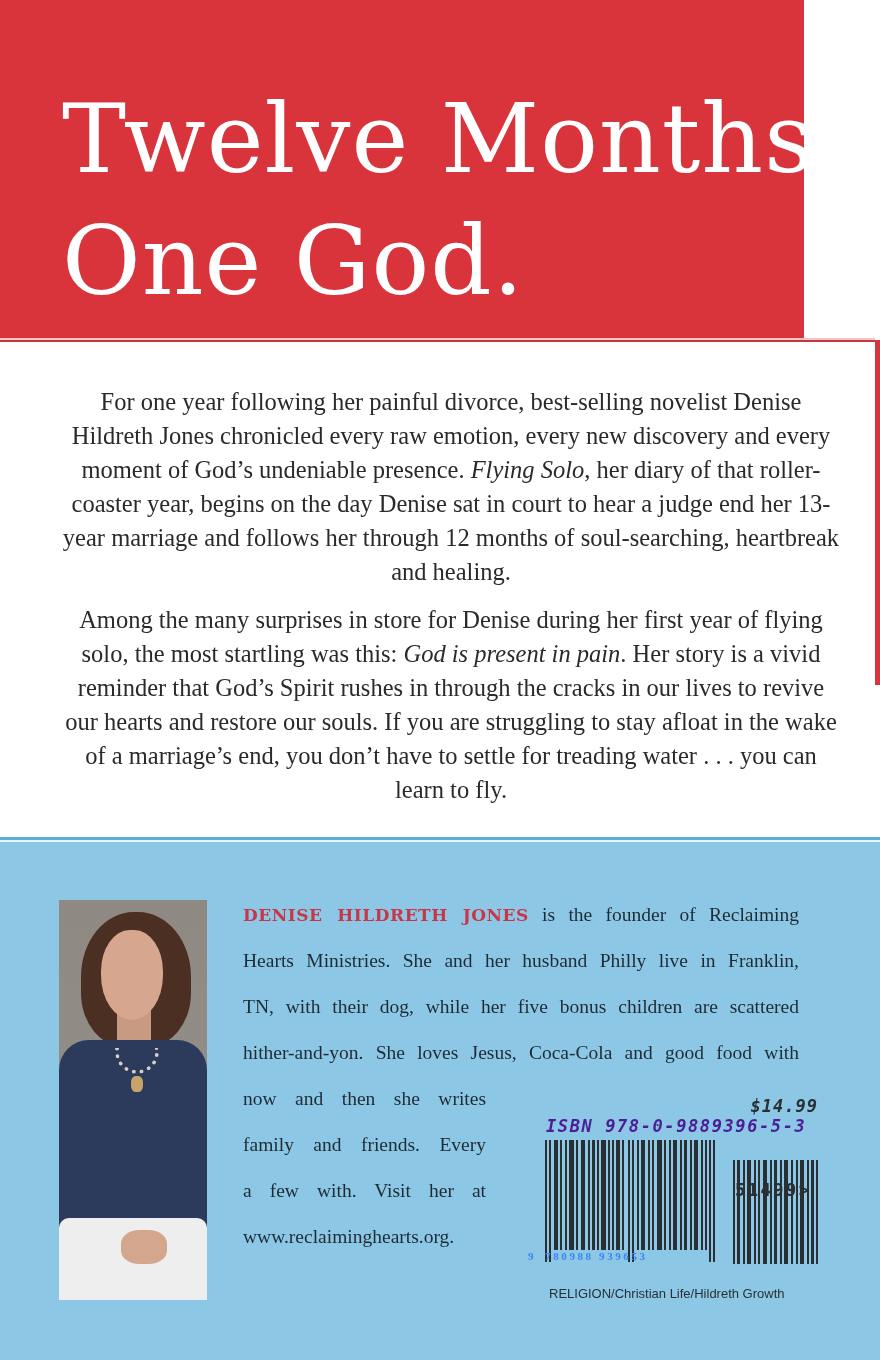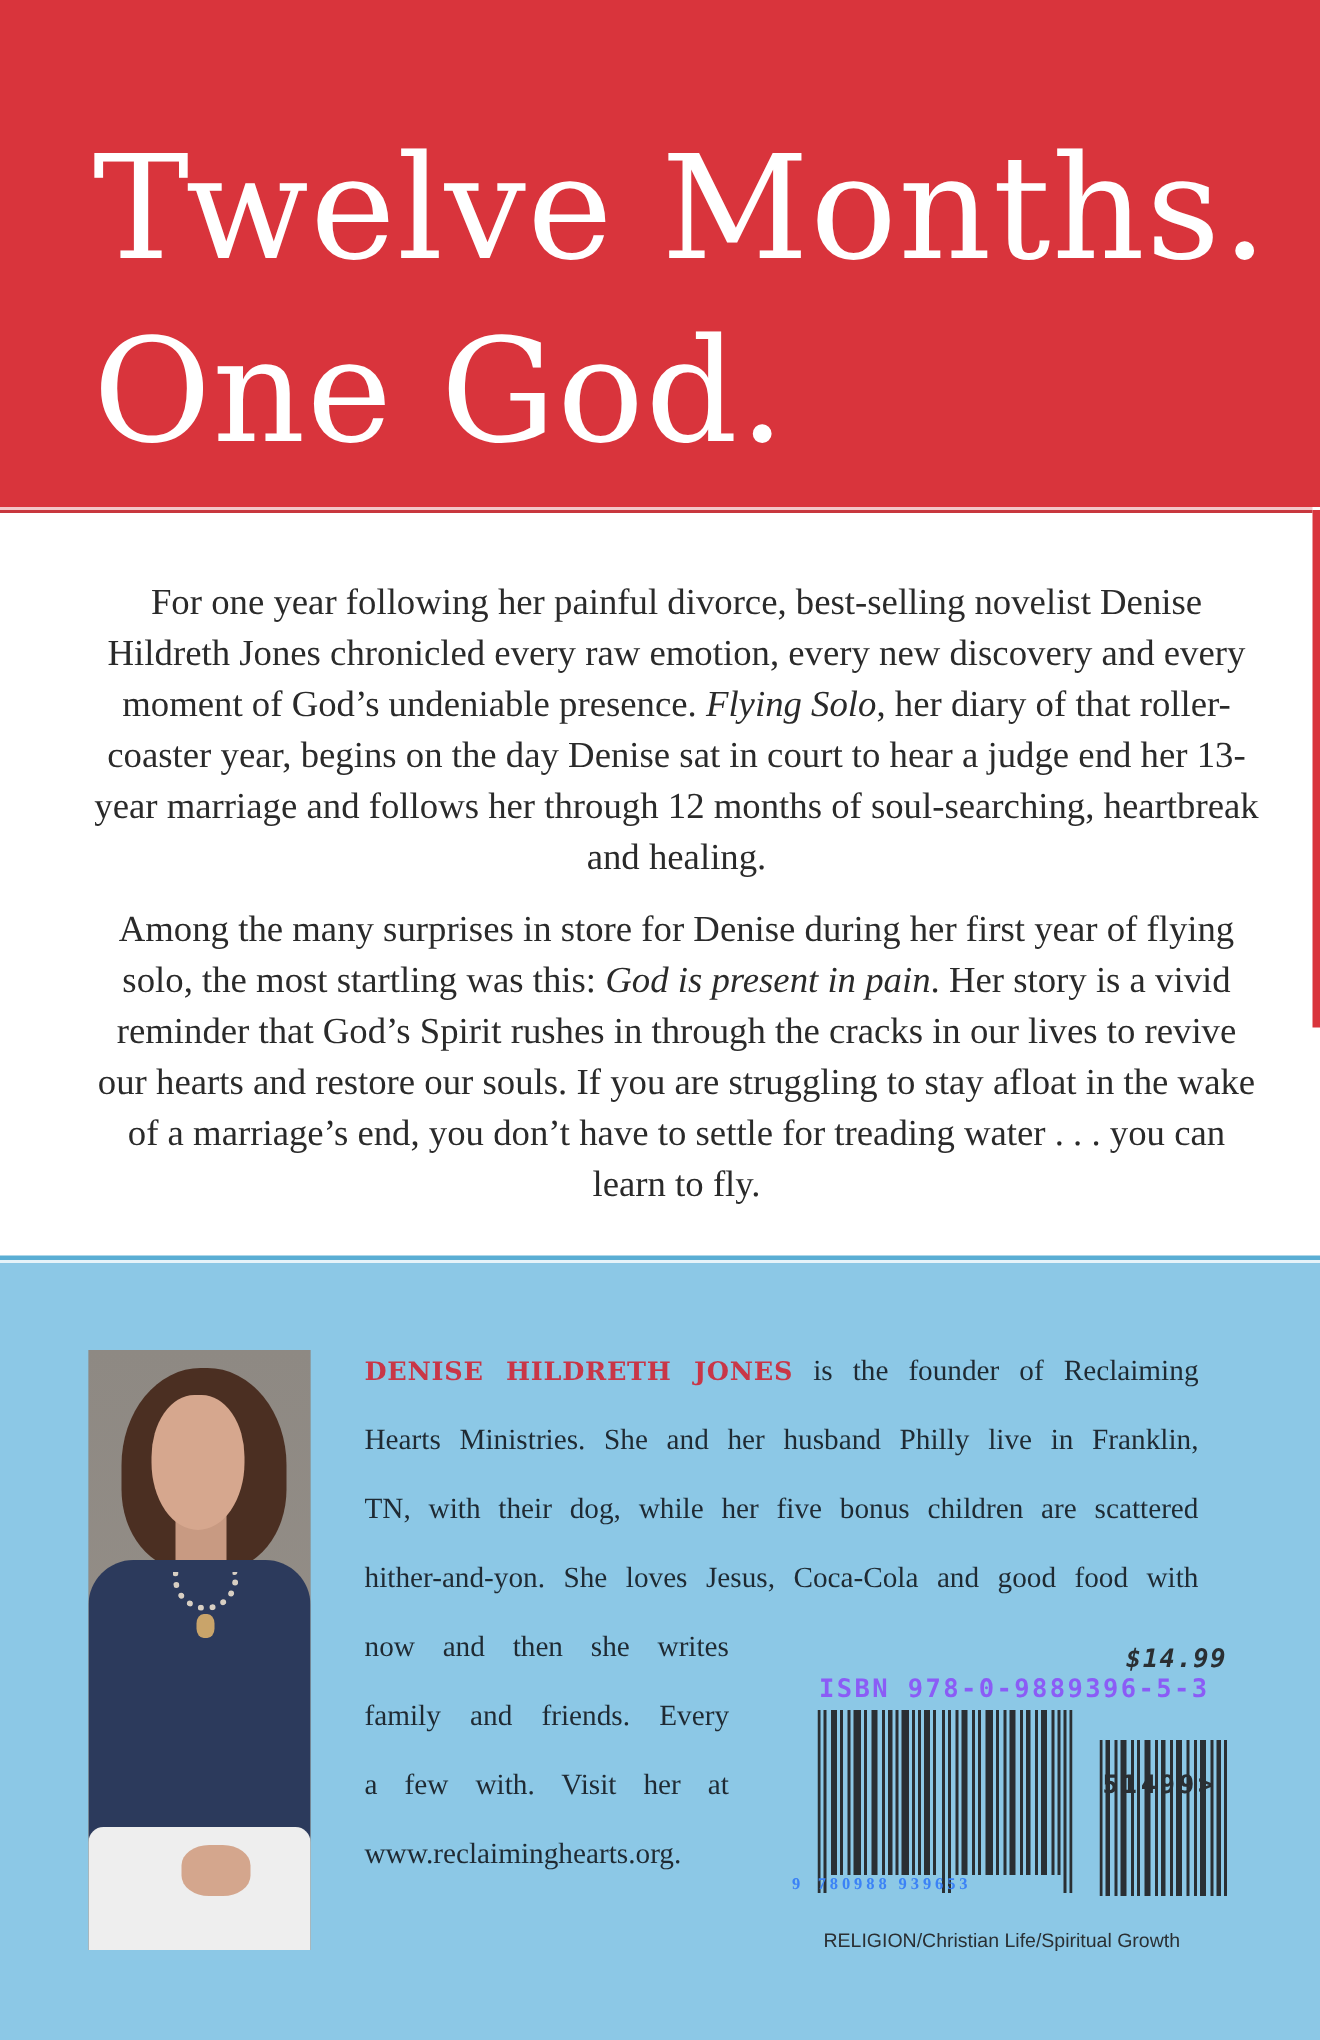--- a/index.html
+++ b/index.html
@@ -1,20 +1,20 @@
 <!DOCTYPE html>
 <html><head>
   <meta charset="utf-8">
   <style>
     * { margin: 0; padding: 0; box-sizing: border-box; }
     html, body { width: 880px; height: 1360px; background: #ffffff; overflow: hidden; }
     body { position: relative; font-family: "Liberation Serif", serif; }
 
     .red-band {
-      position: absolute; left: 0; top: 0; width: 880px; height: 338px;
+      position: absolute; left: 0; top: 0; width: 804px; height: 338px;
       background: #d9343c;
     }
     .red-rule-1 { position: absolute; left: 0; top: 338px; width: 875px; height: 2px; background: #f3c5c7; }
     .red-rule-2 { position: absolute; left: 0; top: 340px; width: 875px; height: 2px; background: #c8373e; }
     .red-edge {
       position: absolute; left: 875px; top: 340px; width: 5px; height: 345px;
       background: #d9343c;
     }
     .headline {
       position: absolute; left: 62px; top: 78px; width: 800px;
@@ -92,21 +92,21 @@
     }
 
     .price {
       position: absolute; left: 600px; top: 1096px; width: 218px; text-align: right;
       font-family: "DejaVu Sans Mono", monospace; font-weight: bold; font-size: 17px;
       color: #2a2f33; letter-spacing: 1px; font-style: italic;
     }
     .isbn {
       position: absolute; left: 546px; top: 1116px; width: 275px;
       font-family: "DejaVu Sans Mono", monospace; font-weight: bold; font-size: 17px;
-      color: #8b5cf6; letter-spacing: 1.6px; white-space: nowrap;
+      color: #4c1d95; letter-spacing: 1.6px; white-space: nowrap; font-style: italic;
     }
     .addon-code {
       position: absolute; left: 735px; top: 1180px;
       font-family: "DejaVu Sans Mono", monospace; font-weight: bold; font-size: 17px;
       color: #2a2f33; letter-spacing: 2.5px; white-space: nowrap;
     }
     .barcode-main {
       position: absolute; left: 545px; top: 1140px; width: 170px; height: 122px;
     }
     .barcode-addon {
@@ -228,13 +228,13 @@
     <rect x="51" y="0" width="4" height="104"></rect>
       <rect x="58" y="0" width="2" height="104"></rect>
     <rect x="63" y="0" width="2" height="104"></rect>
       <rect x="67" y="0" width="4" height="104"></rect>
     <rect x="74" y="0" width="2" height="104"></rect>
       <rect x="78" y="0" width="3" height="104"></rect>
     <rect x="83" y="0" width="2" height="104"></rect>
   </g>
 </svg>
 <div class="barcode-digits"><span class="lead">9</span><span>780988 939653</span></div>
-<div class="category">RELIGION/Christian Life/Spiritual Growth</div>
+<div class="category">RELIGION/Christian Life/Hildreth Growth</div>
 
 </body></html>

